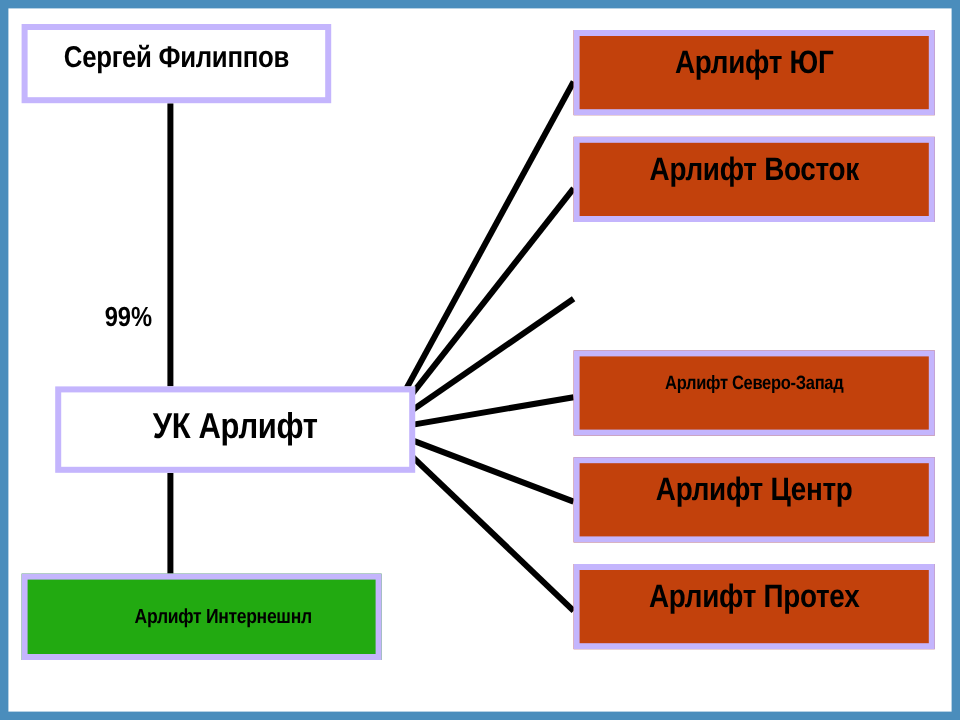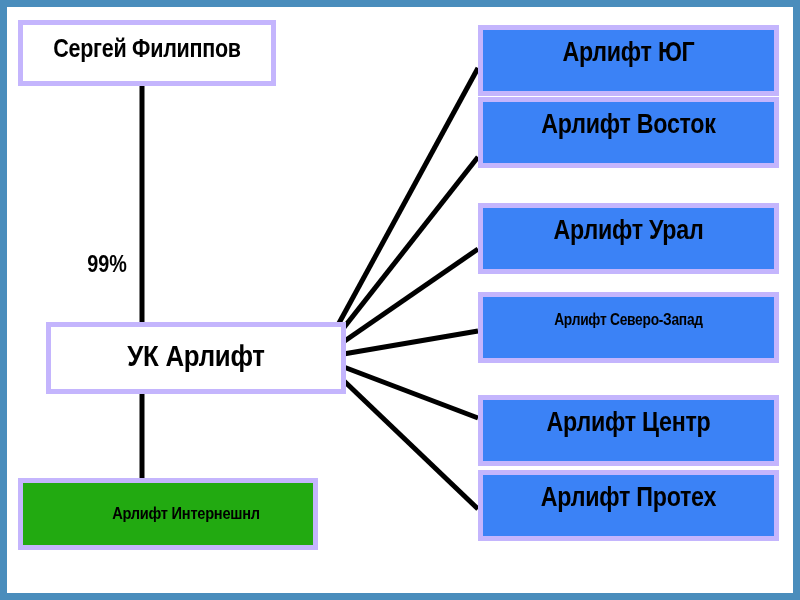--- a/index.html
+++ b/index.html
@@ -48,21 +48,21 @@
     color: #000000;
     font-weight: 700;
     letter-spacing: -0.3px;
     line-height: 1.0;
     white-space: nowrap;
     transform: scaleX(0.86);
     transform-origin: center top;
   }
   .node.white { background: #ffffff; }
   .node.green { background: #22aa11; }
-  .node.orange { background: #3b82f6; }
+  .node.orange { background: #c2410c; }
 
   
   #node-person {
     left: 18px; top: 20px; width: 258px; height: 66px;
   }
   #node-person .node-label { font-size: 25px; padding-top: 11px; }
 
   #node-uk {
     left: 18px; top: 322px; width: 300px; height: 72px; margin-left: 28px;
   }
@@ -121,33 +121,30 @@
   </div>
 
   <div class="node green" id="node-international">
     <span class="node-label">Арлифт Интернешнл</span>
   </div>
 
   <div class="node orange" style="top:25px;">
     <span class="node-label">Арлифт ЮГ</span>
   </div>
 
-  <div class="node orange" style="top:97px;">
+  <div class="node orange" style="top:114px;">
     <span class="node-label">Арлифт Восток</span>
   </div>
 
-  <div class="node orange" style="top:203px;">
-    <span class="node-label">Арлифт Урал</span>
-  </div>
 
   <div class="node orange small" style="top:292px;">
     <span class="node-label">Арлифт Северо-Запад</span>
   </div>
 
-  <div class="node orange" style="top:381px;margin-top:14px;">
+  <div class="node orange" style="top:381px;">
     <span class="node-label">Арлифт Центр</span>
   </div>
 
   <div class="node orange" style="top:470px;">
     <span class="node-label">Арлифт Протех</span>
   </div>
 
   <div id="outer-frame"></div>
 
 </div>

